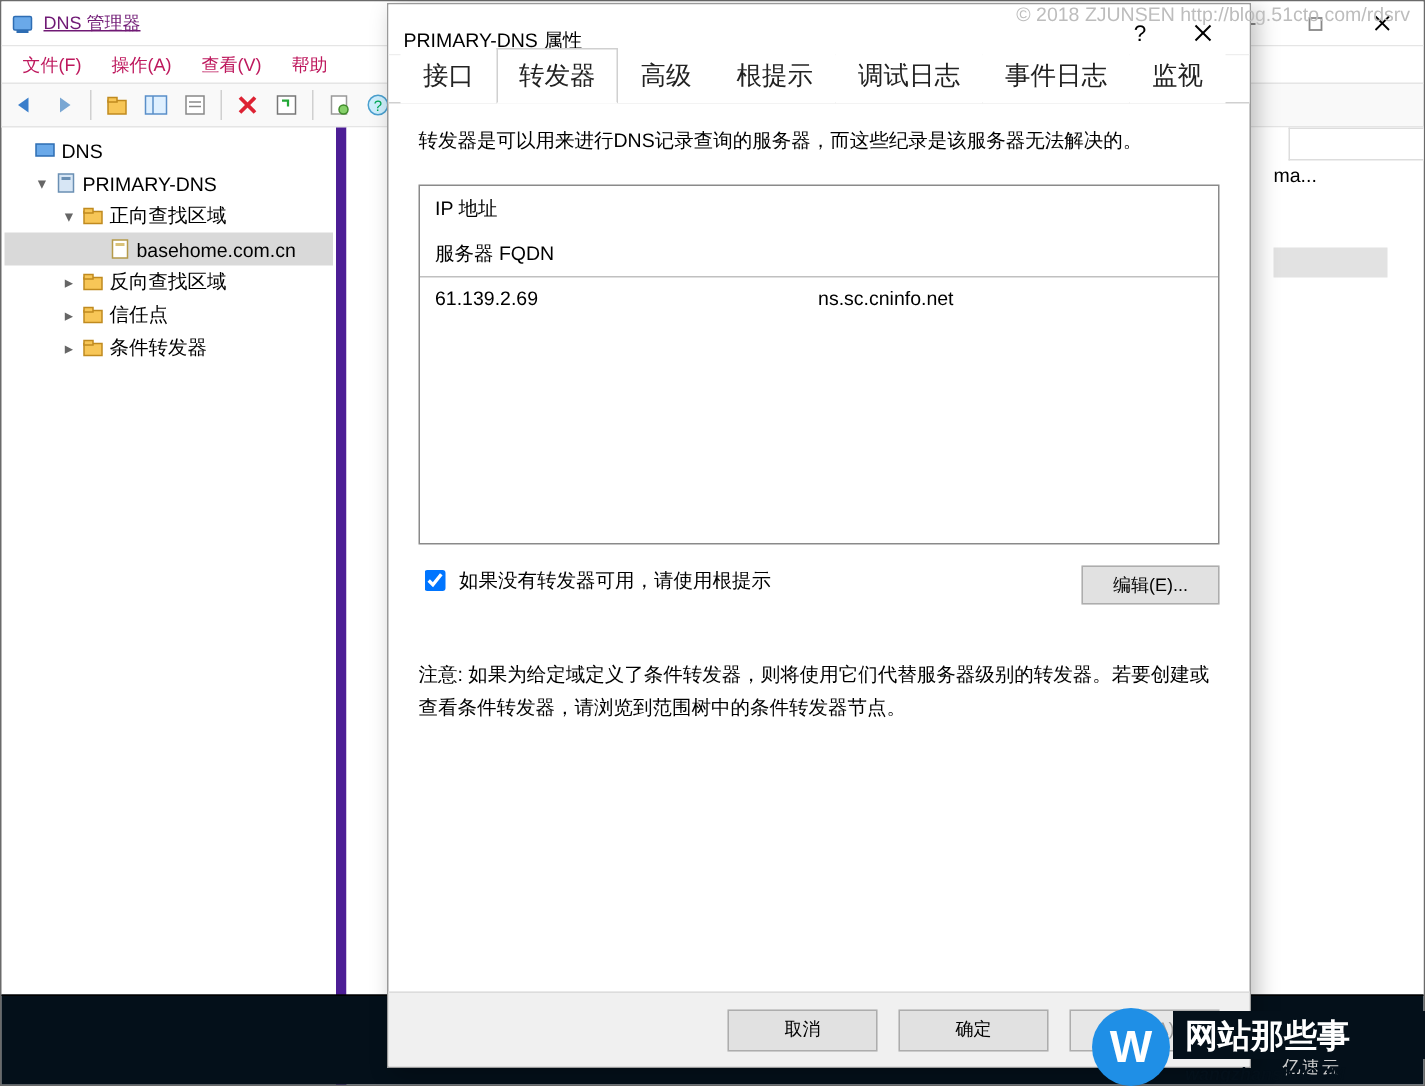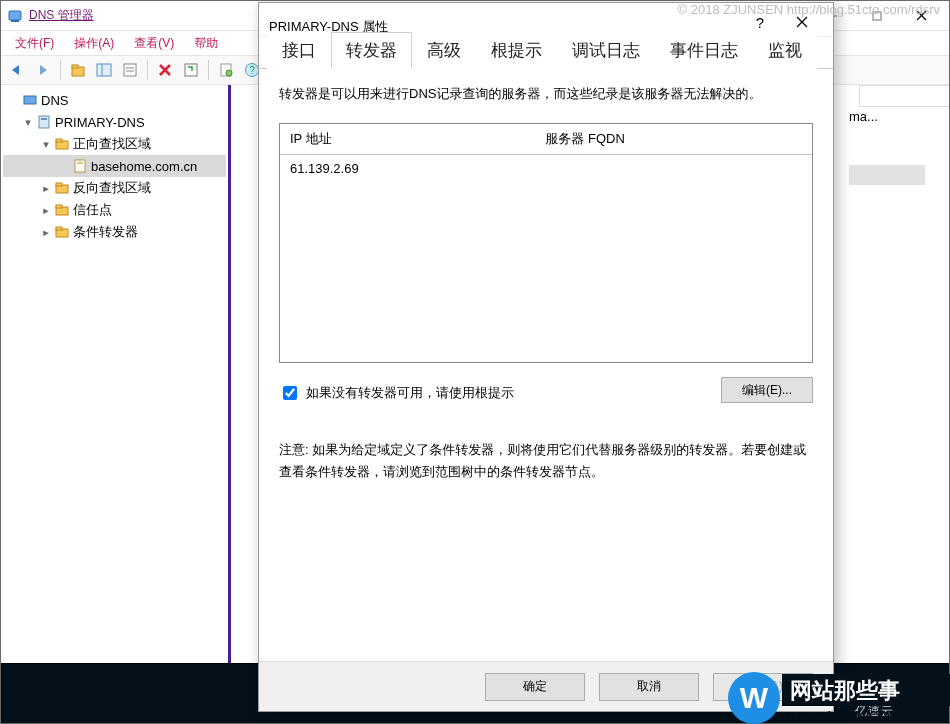--- a/index.html
+++ b/index.html
@@ -20,21 +20,21 @@
   .win-btn svg{display:block;}
 
   .menubar { height: 24px; display: flex; align-items: center; padding: 0 4px; font-size: 12px; background:#fff;}
   .menubar .menu-item { padding: 2px 10px; color:#be185d;}
 
   .toolbar { height: 30px; display:flex; align-items:center; padding: 0 4px; border-top:1px solid #e5e5e5; border-bottom:1px solid #e5e5e5; background:#f9f9f9; gap:2px;}
   .toolbar .sep { width:1px; height:20px; background:#d0d0d0; margin:0 3px;}
   .tbtn { width:24px; height:24px; display:flex; align-items:center; justify-content:center; border:1px solid transparent;}
 
   .content { display:flex; height:calc(100% - 30px - 24px - 30px); }
-  .tree-pane { width: 230px; border-right:3px solid #4c1d95; padding:4px 2px; font-size:13px; color:#000; overflow:auto;}
+  .tree-pane { width: 230px; border-right:7px solid #4c1d95; padding:4px 2px; font-size:13px; color:#000; overflow:auto;}
   .tree-pane .row { display:flex; align-items:center; height:22px; white-space:nowrap; }
   .tree-pane .exp { width:14px; text-align:center; color:#666; font-size:11px; cursor:default;}
   .tree-pane .icon { width:18px; display:inline-flex; align-items:center; justify-content:center; margin-right:2px;}
   .tree-pane .row.selected { background:#d9d9d9;}
   .tree-pane .indent1 { padding-left: 4px;}
   .tree-pane .indent2 { padding-left: 18px;}
   .tree-pane .indent3 { padding-left: 36px;}
   .tree-pane .indent4 { padding-left: 54px;}
 
   .right-pane { flex:1; background:#fff; position:relative; font-size:13px;}
@@ -53,28 +53,28 @@
   .dialog .dlg-title .hbtn{ width:42px; height:28px; display:flex; align-items:center; justify-content:center; color:#000; font-size:15px;}
 
   .tabstrip { display:flex; align-items:flex-end; height:32px; padding:0 8px; border-bottom:1px solid #d0d0d0; font-size:17px; background:#fff;}
   .tabstrip .tab { padding:6px 14px 6px; color:#222; background:#fff; border:1px solid transparent; position:relative; top:1px;}
   .tabstrip .tab.active { border:1px solid #d0d0d0; border-bottom:1px solid #fff; background:#fff;}
 
   .dlg-body { flex:1; padding:14px 20px 10px 20px; font-size:13px; color:#000; overflow:auto;}
   .desc { line-height:1.7; }
 
   .fwd-table { margin-top:18px; border:1px solid #8a8a8a; height:240px; display:flex; flex-direction:column;}
-  .fwd-table .hdr { display:flex; border-bottom:1px solid #c0c0c0;}
+  .fwd-table .hdr { display:flex; border-bottom:1px solid #c0c0c0;flex-direction:column;}
   .fwd-table .hdr .col, .fwd-table .body .cell { padding:6px 10px; font-size:13px;}
   .fwd-table .col1 { width:48%;}
   .fwd-table .col2 { flex:1;}
   .fwd-table .body { flex:1; }
   .fwd-table .body .datarow{ display:flex;}
 
-  .below-row { display:flex; align-items:flex-end; margin-top:14px; }
+  .below-row { display:flex; align-items:flex-start; margin-top:14px; }
   .below-row .chk { display:flex; align-items:center; gap:6px; }
   .below-row .chk input { width:14px; height:14px;}
   .below-row .spacer{flex:1;}
   .btn { min-width:92px; height:26px; background:#e1e1e1; border:1px solid #adadad; font-size:12px; display:inline-flex; align-items:center; justify-content:center; padding:0 10px;}
   .btn.disabled{ color:#9a9a9a; background:#e7e7e7;}
 
   .note { margin-top:36px; line-height:1.7; }
 
   .dlg-buttons { height:50px; display:flex; align-items:center; justify-content:flex-end; gap:14px; padding:0 20px; border-top:1px solid #dcdcdc; background:#f0f0f0;}
   .dlg-buttons .btn { min-width:100px; height:28px;}
@@ -295,39 +295,40 @@
     <div class="desc">转发器是可以用来进行DNS记录查询的服务器，而这些纪录是该服务器无法解决的。</div>
 
     <div class="fwd-table">
       <div class="hdr">
         <div class="col col1">IP 地址</div>
         <div class="col col2">服务器 FQDN</div>
       </div>
       <div class="body">
         <div class="datarow">
           <div class="cell col1">61.139.2.69</div>
+          <div class="cell col2">ns.sc.cninfo.net</div>
         </div>
       </div>
     </div>
 
     <div class="below-row">
       <label class="chk">
         <input type="checkbox" id="chk-root" checked="" style="">
         <span>如果没有转发器可用，请使用根提示</span>
       </label>
       <span class="spacer"></span>
       <div class="btn">编辑(E)...</div>
     </div>
 
     <div class="note">注意: 如果为给定域定义了条件转发器，则将使用它们代替服务器级别的转发器。若要创建或查看条件转发器，请浏览到范围树中的条件转发器节点。</div>
   </div>
 
   <div class="dlg-buttons">
+    <div class="btn">取消</div>
     <div class="btn">确定</div>
-    <div class="btn">取消</div>
     <div class="btn disabled">应用(A)</div>
   </div>
 </div>
 
 <div class="watermark-top">© 2018 ZJUNSEN http://blog.51cto.com/rdsrv</div>
 
 <div class="watermark-logo">
   <svg width="230" height="60" viewBox="0 0 230 60">
     <circle cx="30" cy="30" r="26" fill="#1f8fe6"></circle>
     <text x="30" y="40" text-anchor="middle" font-size="30" font-weight="bold" fill="#fff" font-family="Arial">W</text>

